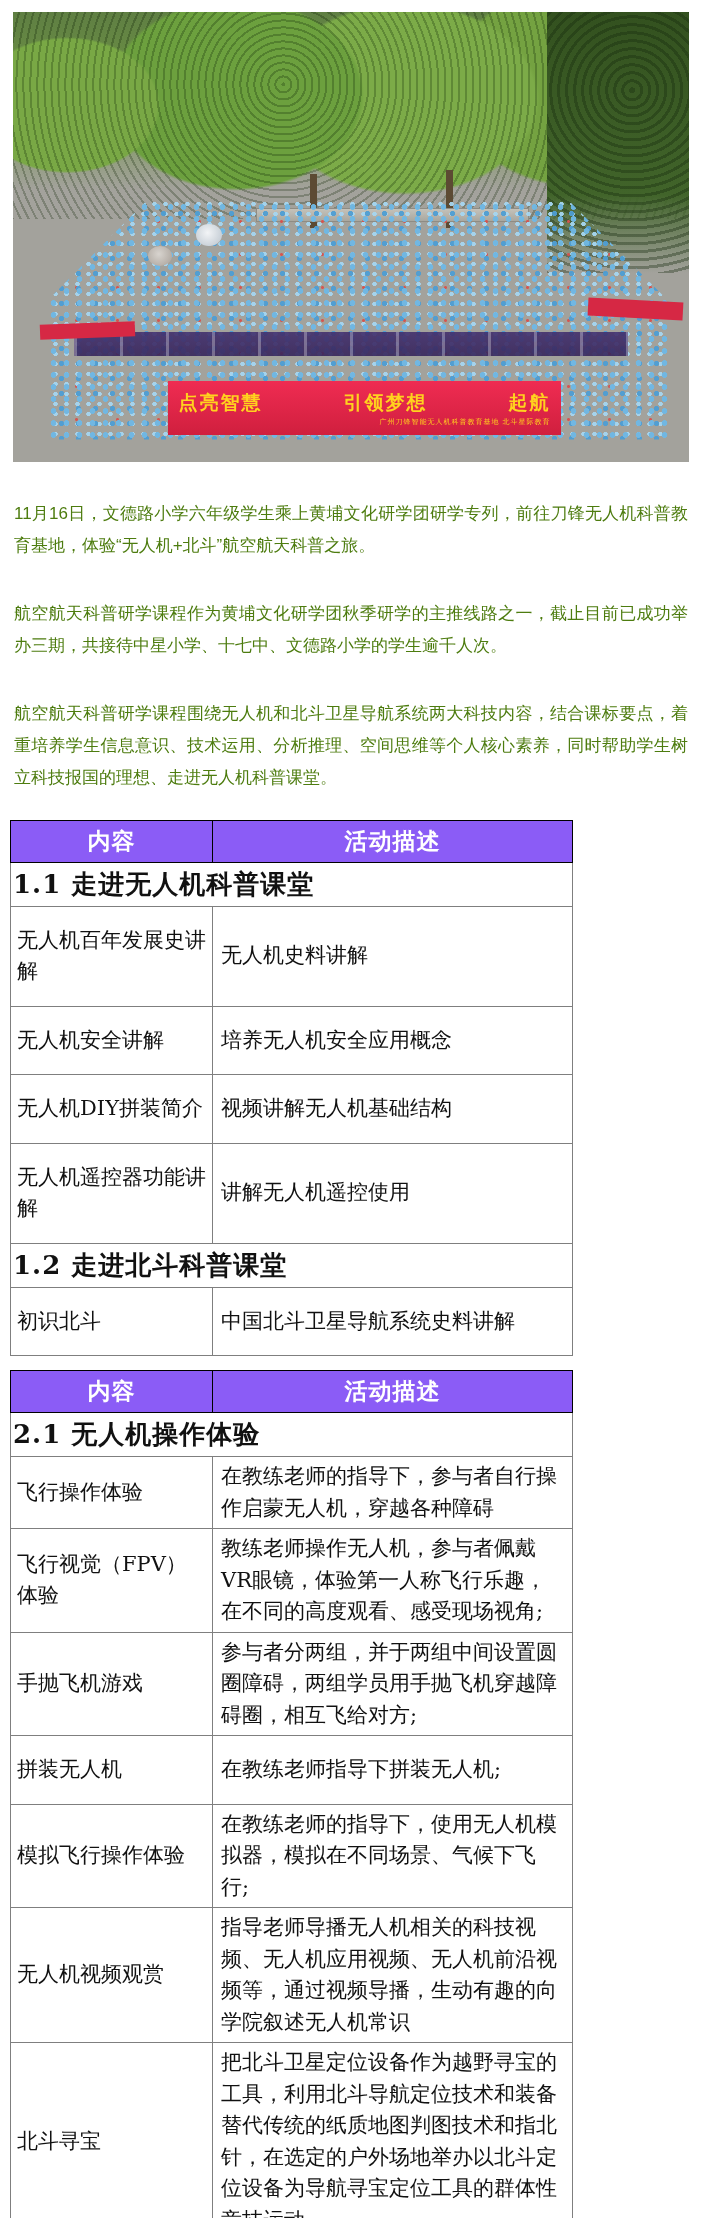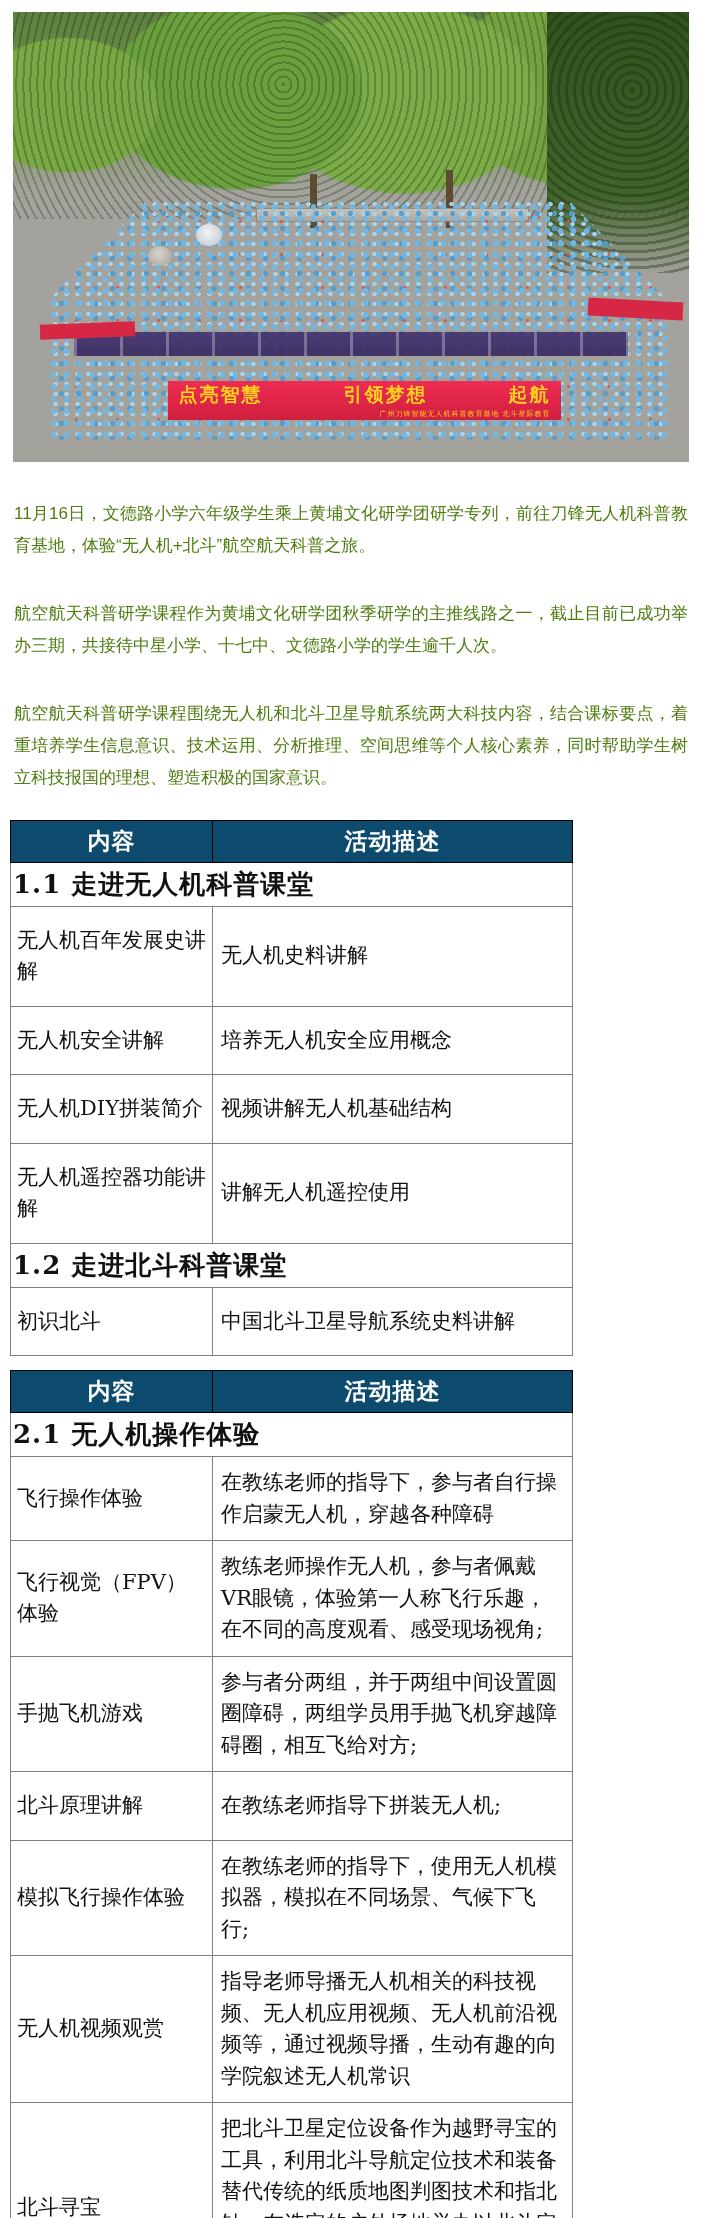--- a/index.html
+++ b/index.html
@@ -63,21 +63,21 @@
     opacity:.95;
   }
   .banner-purple{
     position:absolute; left:9%; top:71%; width:82%; height:24px;
     background:
       repeating-linear-gradient(90deg, rgba(255,255,255,.3) 0 3px, transparent 3px 46px),
       linear-gradient(#43306e,#37265c);
     opacity:.9;
   }
   .banner-red-main{
-    position:absolute; left:23%; top:82%; width:58%; height:39px;
+    position:absolute; left:23%; top:82%; width:58%; height:54px;
     background:linear-gradient(#ef2c52,#d01f3e);
     display:flex; flex-direction:column; justify-content:center; padding:0 10px; box-sizing:border-box;
   }
   .banner-red-main .big{
     display:flex; justify-content:space-between; align-items:center;
     color:#ffd21e; font-weight:bold; font-size:19px; letter-spacing:2px;
     font-family:"DejaVu Serif","Liberation Serif",serif; white-space:nowrap;
   }
   .banner-red-main .sub{
     color:#ffd21e; font-size:7px; text-align:right; letter-spacing:1px; margin-top:1px;
@@ -96,31 +96,31 @@
     text-align:justify;
   }
 
   
   table.tbl{
     border-collapse:collapse; margin:26px 0 0 10px; width:563px; table-layout:fixed;
     font-family:"DejaVu Serif","Liberation Serif",serif; color:#111;
   }
   table.tbl + table.tbl, #table-2{margin-top:14px;}
   .tbl th{
-    background:#0c4a6e; color:#fff; font-size:23px; font-weight:bold;
+    background:#8b5cf6; color:#fff; font-size:23px; font-weight:bold;
     padding:5px 2px; border:1px solid #000; letter-spacing:1px;
     font-family:"DejaVu Serif","Liberation Serif",serif;
   }
   .tbl td{border:1px solid #7f7f7f; vertical-align:middle;}
   .tbl td.section{
     font-weight:bold; font-size:26px; padding:4px 2px;
     letter-spacing:1px;
   }
   .tbl td.c1{width:200px; font-size:21px; padding:18px 6px; line-height:1.5;}
-  .tbl td.c2{font-size:21px; padding:10px 8px; line-height:1.5;}
+  .tbl td.c2{font-size:21px; padding:4px 8px; line-height:1.5;}
 </style>
 </head>
 <body>
 
 <div class="photo">
   <div class="plaza"></div>
   <div class="trees"></div>
   <div class="tree-dark"></div>
   <div class="tree-trunk trunk-a"></div>
   <div class="tree-trunk trunk-b"></div>
@@ -136,21 +136,21 @@
       <span>点亮智慧</span>
       <span>引领梦想</span>
       <span>起航</span>
     </div>
     <div class="sub">广州刀锋智能无人机科普教育基地  北斗星际教育</div>
   </div>
 </div>
 
 <p class="para">11月16日，文德路小学六年级学生乘上黄埔文化研学团研学专列，前往刀锋无人机科普教育基地，体验“无人机+北斗”航空航天科普之旅。</p>
 <p class="para">航空航天科普研学课程作为黄埔文化研学团秋季研学的主推线路之一，截止目前已成功举办三期，共接待中星小学、十七中、文德路小学的学生逾千人次。</p>
-<p class="para">航空航天科普研学课程围绕无人机和北斗卫星导航系统两大科技内容，结合课标要点，着重培养学生信息意识、技术运用、分析推理、空间思维等个人核心素养，同时帮助学生树立科技报国的理想、塑造积极的国家意识。</p>
+<p class="para">航空航天科普研学课程围绕无人机和北斗卫星导航系统两大科技内容，结合课标要点，着重培养学生信息意识、技术运用、分析推理、空间思维等个人核心素养，同时帮助学生树立科技报国的理想、走进无人机科普课堂。</p>
 
 <table class="tbl" id="table-1">
   <colgroup>
       <col style="width:202px">
       <col>
     </colgroup>
 <thead>
       <tr>
         <th>内容</th>
         <th>活动描述</th>
@@ -207,21 +207,21 @@
       </tr>
       <tr>
         <td class="c1">飞行视觉（FPV）体验</td>
         <td class="c2">教练老师操作无人机，参与者佩戴VR眼镜，体验第一人称飞行乐趣，在不同的高度观看、感受现场视角;</td>
       </tr>
       <tr>
         <td class="c1">手抛飞机游戏</td>
         <td class="c2">参与者分两组，并于两组中间设置圆圈障碍，两组学员用手抛飞机穿越障碍圈，相互飞给对方;</td>
       </tr>
       <tr>
-        <td class="c1">北斗原理讲解</td>
+        <td class="c1">拼装无人机</td>
         <td class="c2">在教练老师指导下拼装无人机;</td>
       </tr>
       <tr>
         <td class="c1">模拟飞行操作体验</td>
         <td class="c2">在教练老师的指导下，使用无人机模拟器，模拟在不同场景、气候下飞行;</td>
       </tr>
       <tr>
         <td class="c1">无人机视频观赏</td>
         <td class="c2">指导老师导播无人机相关的科技视频、无人机应用视频、无人机前沿视频等，通过视频导播，生动有趣的向学院叙述无人机常识</td>
       </tr>

